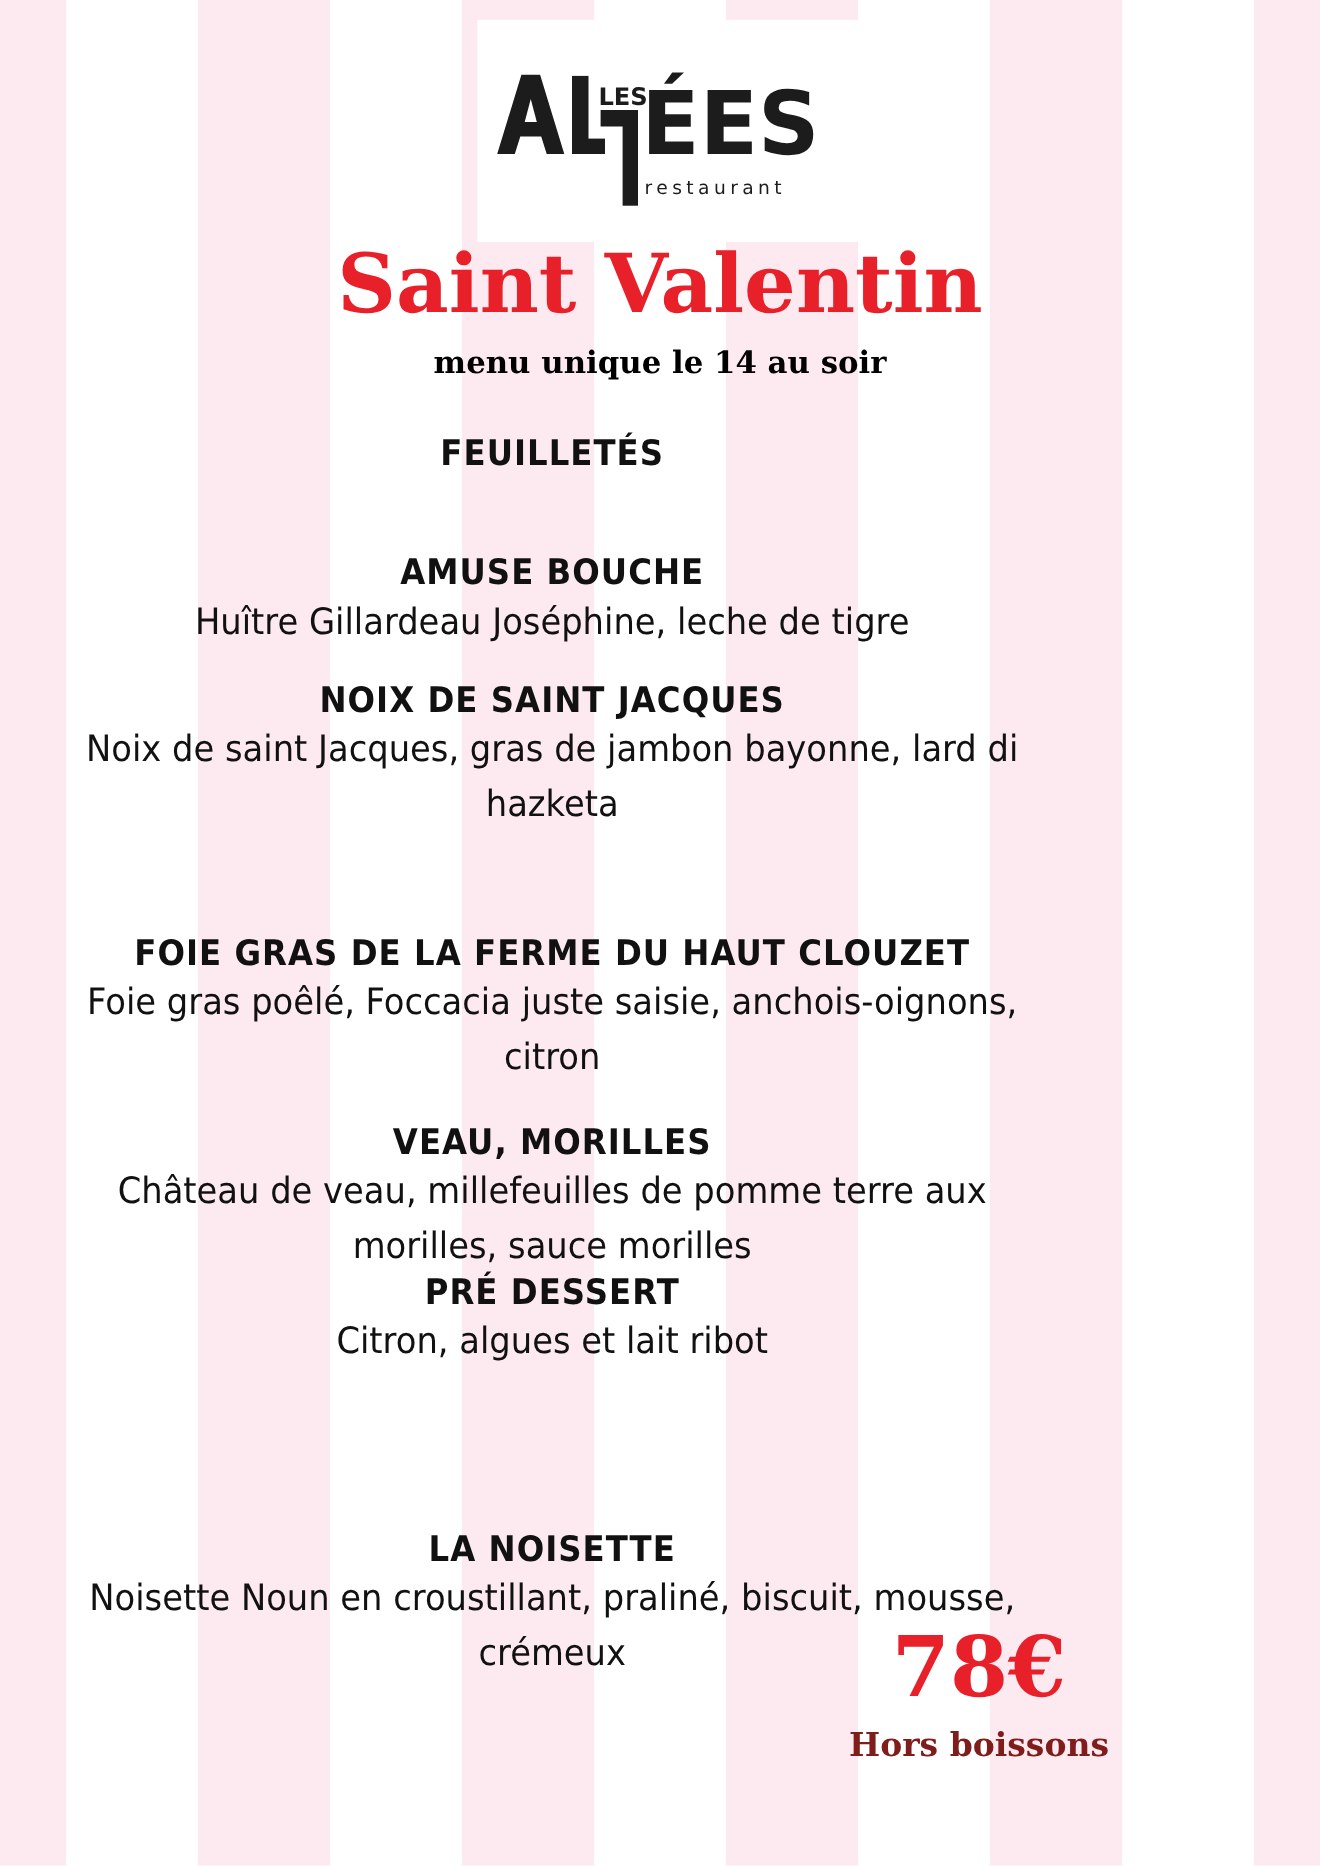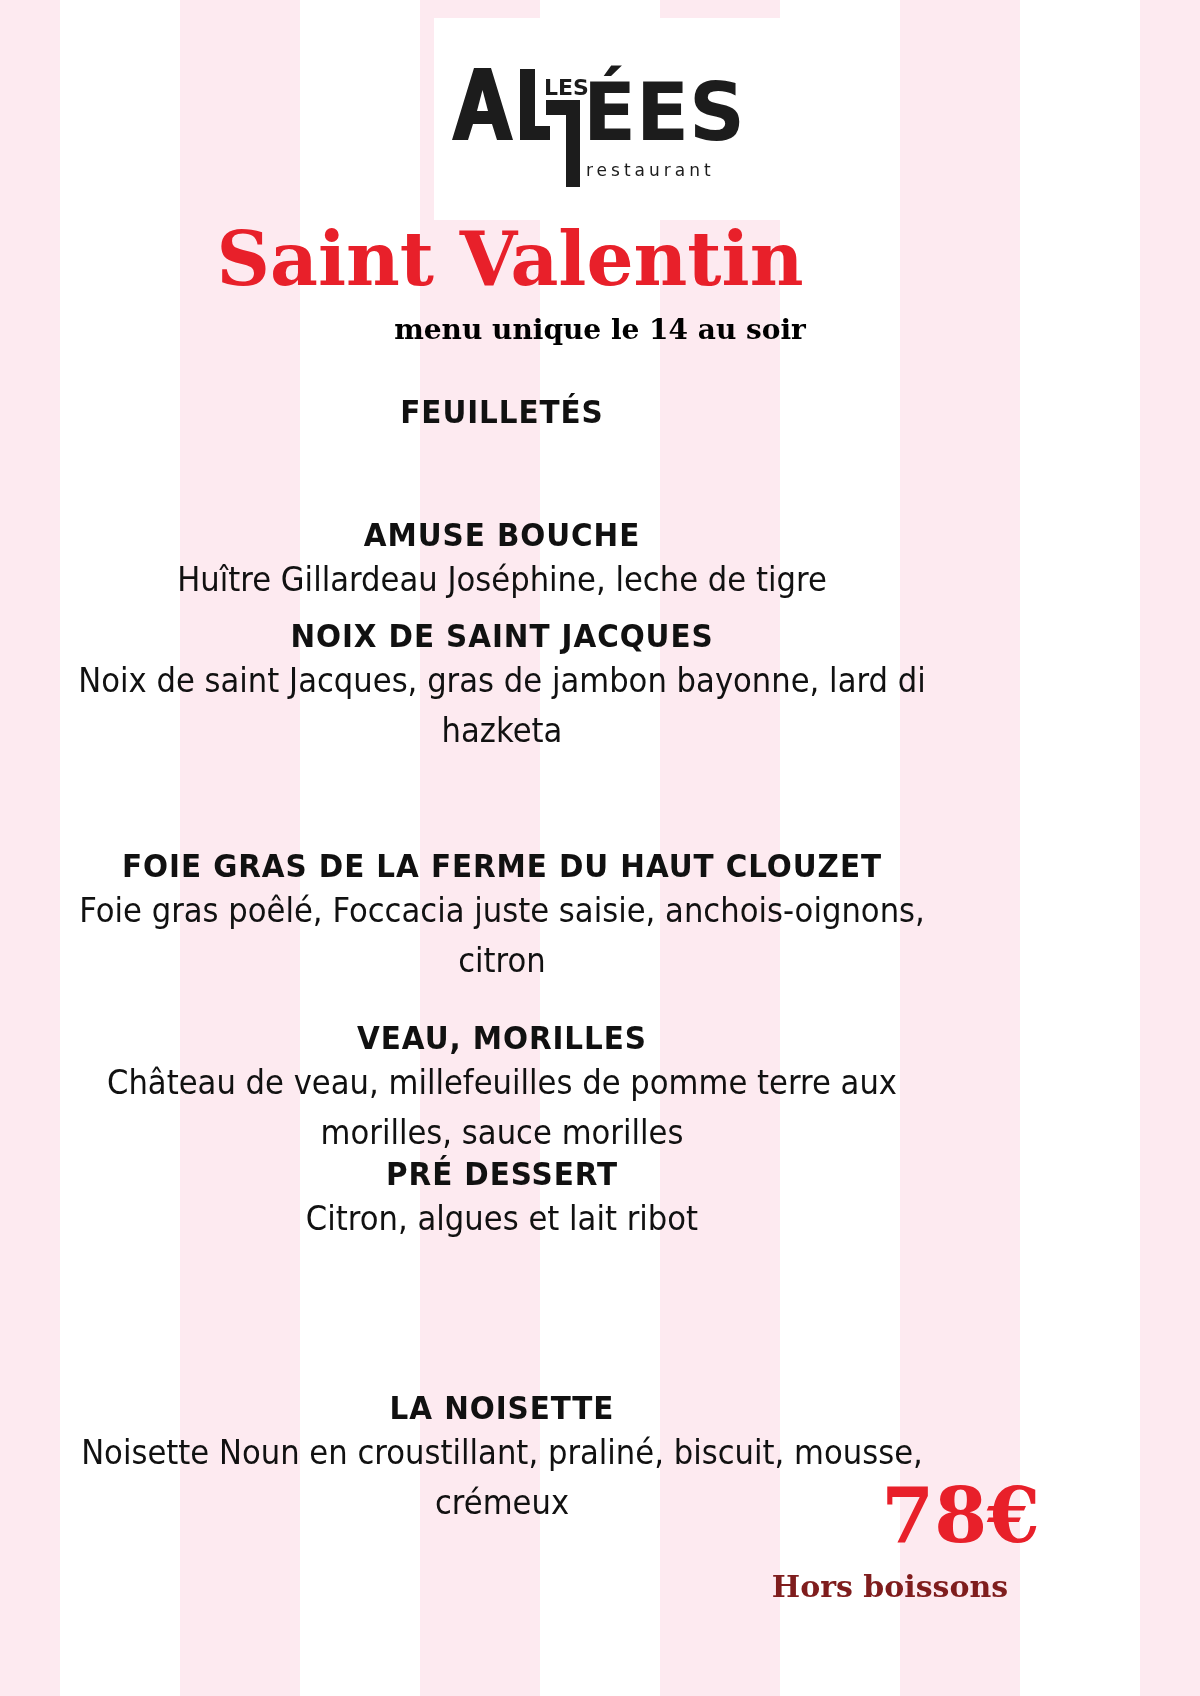--- a/index.html
+++ b/index.html
@@ -10,21 +10,21 @@
     font-family: "Liberation Sans", sans-serif;
     color: #111;
   }
   .logo-box {
     position: absolute; left: 434px; top: 18px; width: 330px; height: 202px;
     background: #ffffff;
     padding-left: 44px;
   }
   .logo-svg { position: absolute; left: 0; top: 0; }
   .title {
-    position: absolute; left: 0; width: 1020px; text-align: center;
+    position: absolute; left: 0; width: 1200px; text-align: center;
     top: 222px; margin: 0;
     font-family: "DejaVu Serif", "Liberation Serif", serif;
     font-weight: bold; font-size: 74px; line-height: 1; color: #e8202a;
     letter-spacing: 0px;
   }
   .subtitle {
     position: absolute; left: 0; width: 1200px; text-align: center;
     top: 316px; margin: 0;
     font-family: "DejaVu Serif", "Liberation Serif", serif;
     font-weight: bold; font-size: 28px; line-height: 1; color: #000000;
@@ -35,21 +35,21 @@
     font-size: 32px; line-height: 40px; letter-spacing: 1px; color: #111;
     transform: scaleX(0.92);
   }
   .section-desc {
     font-family: "DejaVu Sans", sans-serif; font-weight: normal;
     font-size: 33px; line-height: 50px; color: #111;
     width: 980px; margin: 0 auto;
     transform: scaleX(0.93);
   }
   .price {
-    position: absolute; left: 740px; width: 300px; text-align: right;
+    position: absolute; left: 740px; width: 300px; text-align: center;
     top: 1478px; margin: 0;
     font-family: "DejaVu Serif", "Liberation Serif", serif;
     font-weight: bold; font-size: 76px; line-height: 1; color: #e8202a;
   }
   .price-note {
     position: absolute; left: 740px; width: 300px; text-align: center;
     top: 1572px; margin: 0;
     font-family: "DejaVu Serif", "Liberation Serif", serif;
     font-weight: bold; font-size: 30px; line-height: 1; color: #7f1d1d;
   }
@@ -77,21 +77,21 @@
   </svg>
 </div>
 
 <h1 class="title">Saint Valentin</h1>
 <p class="subtitle">menu unique le 14 au soir</p>
 
 <div class="section" style="top:392px">
   <div class="section-heading">FEUILLETÉS</div>
 </div>
 
-<div class="section" style="top:515px">
+<div class="section" style="top:500px">
   <div class="section-heading">AMUSE BOUCHE</div>
   <div class="section-desc">Huître Gillardeau Joséphine, leche de tigre</div>
 </div>
 
 <div class="section" style="top:616px">
   <div class="section-heading">NOIX DE SAINT JACQUES</div>
   <div class="section-desc">Noix de saint Jacques, gras de jambon bayonne, lard di hazketa</div>
 </div>
 
 <div class="section" style="top:846px">

